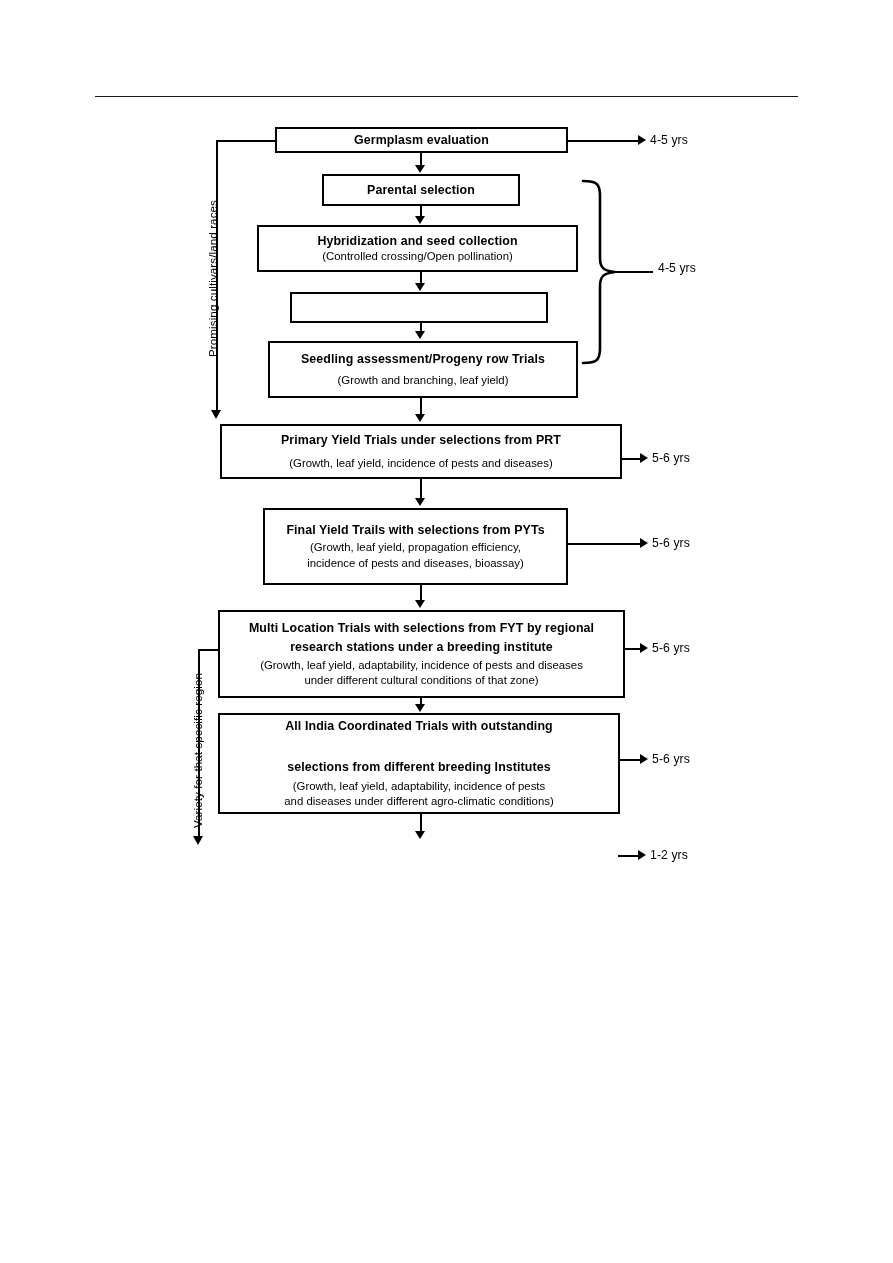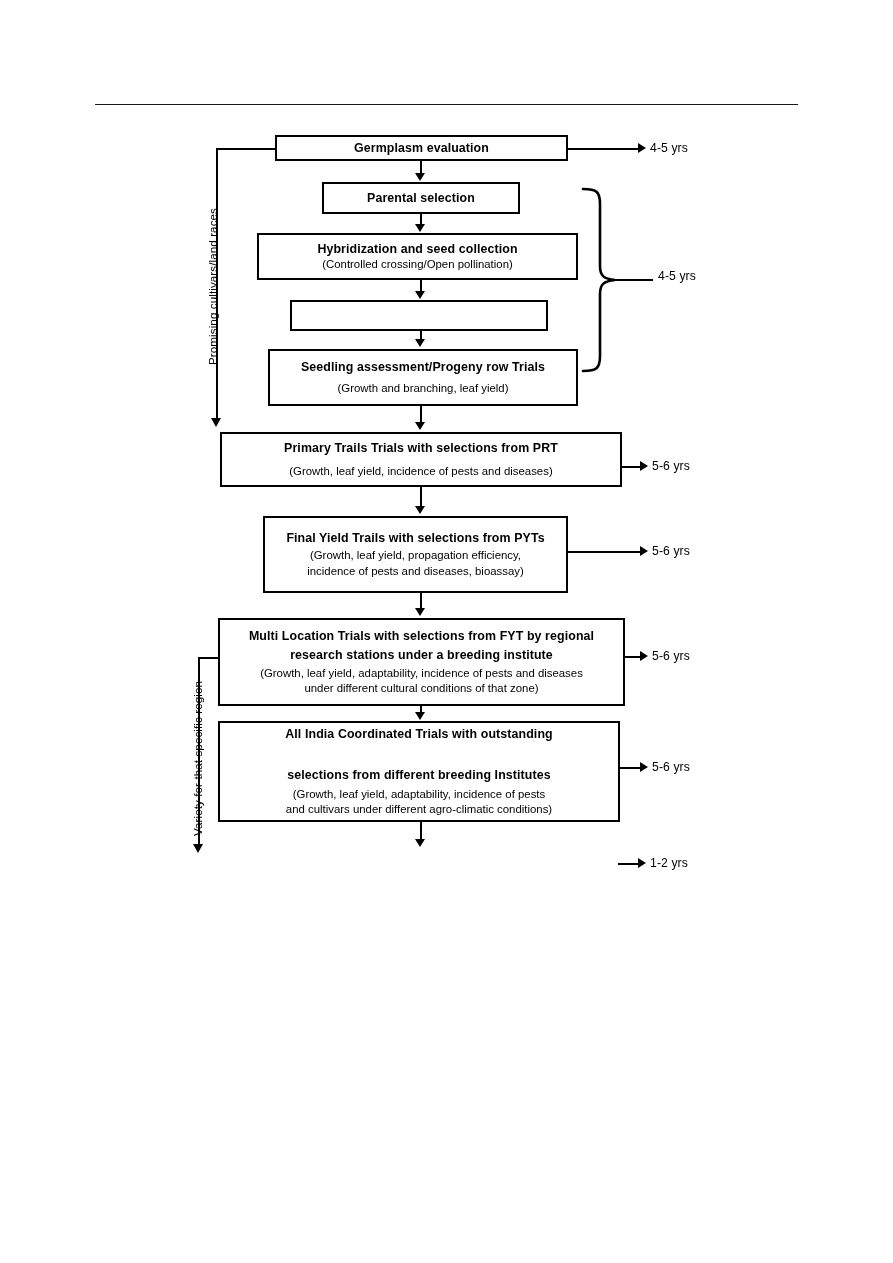--- a/index.html
+++ b/index.html
@@ -1,19 +1,19 @@
 <!DOCTYPE html>
 <html><head>
 <meta charset="utf-8">
 <title>Breeding Flowchart</title>
 <style>
   html,body{margin:0;padding:0;background:#ffffff;}
   body{width:893px;height:1263px;position:relative;overflow:hidden;
        font-family:"Liberation Sans","DejaVu Sans",sans-serif;color:#000;}
-  #stage{position:absolute;left:0;top:8px;width:893px;height:998px;}
+  #stage{position:absolute;left:0;top:0;width:893px;height:998px;}
 
   
   .top-rule{position:absolute;left:95px;top:96px;width:703px;height:0;
             border-top:1.6px solid #1a1a1a;}
 
   
   .box{position:absolute;box-sizing:border-box;background:#fff;
        border:2.6px solid #000;display:flex;flex-direction:column;
        align-items:center;justify-content:center;text-align:center;}
   .box .ttl{font-weight:bold;font-size:12.4px;line-height:1.32;letter-spacing:.1px;}
@@ -69,42 +69,42 @@
   <div class="box" style="left:290px;top:292px;width:258px;height:31px;">
     <div class="ttl"></div>
   </div>
 
   <div class="box" style="left:268px;top:341px;width:310px;height:57px;">
     <div class="ttl">Seedling assessment/Progeny  row  Trials</div>
     <div class="sub" style="margin-top:5px;text-align:right;">(Growth and branching, leaf yield)</div>
   </div>
 
   <div class="box" style="left:220px;top:424px;width:402px;height:55px;">
-    <div class="ttl">Primary Trails Trials with selections from PRT</div>
+    <div class="ttl">Primary Yield Trials under selections from PRT</div>
     <div class="sub" style="margin-top:8px;">(Growth, leaf yield, incidence of pests and diseases)</div>
   </div>
 
   <div class="box" style="left:218px;top:610px;width:407px;height:88px;">
     <div class="ttl">Multi Location  Trials with selections from FYT by regional</div>
     <div class="ttl" style="margin-top:3px;">research stations under  a  breeding institute</div>
     <div class="sub" style="margin-top:2px;">(Growth, leaf yield, adaptability,  incidence of pests and diseases</div>
     <div class="sub">under  different cultural conditions of that zone)</div>
   </div>
 
   <div class="box" style="left:263px;top:508px;width:305px;height:77px;">
     <div class="ttl">Final Yield Trails with selections from PYTs</div>
     <div class="sub" style="margin-top:2px;">(Growth, leaf yield, propagation efficiency,</div>
     <div class="sub">incidence of pests and diseases,  bioassay)</div>
   </div>
 
   <div class="box" style="left:218px;top:713px;width:402px;height:101px;">
     <div class="ttl">All India Coordinated Trials with outstanding</div>
     <div class="ttl" style="margin-top:25px;">selections from different breeding Institutes</div>
     <div class="sub" style="margin-top:3px;">(Growth, leaf yield, adaptability, incidence of pests</div>
-    <div class="sub">and cultivars under different agro-climatic conditions)</div>
+    <div class="sub">and diseases under different agro-climatic conditions)</div>
   </div>
 
 
   <div class="darrow" style="left:420px;top:153px;height:13px;"></div>
   <div class="dhead" style="left:415px;top:165px;"></div>
 
   <div class="darrow" style="left:420px;top:206px;height:11px;"></div>
   <div class="dhead" style="left:415px;top:216px;"></div>
 
   <div class="darrow" style="left:420px;top:272px;height:11px;"></div>

